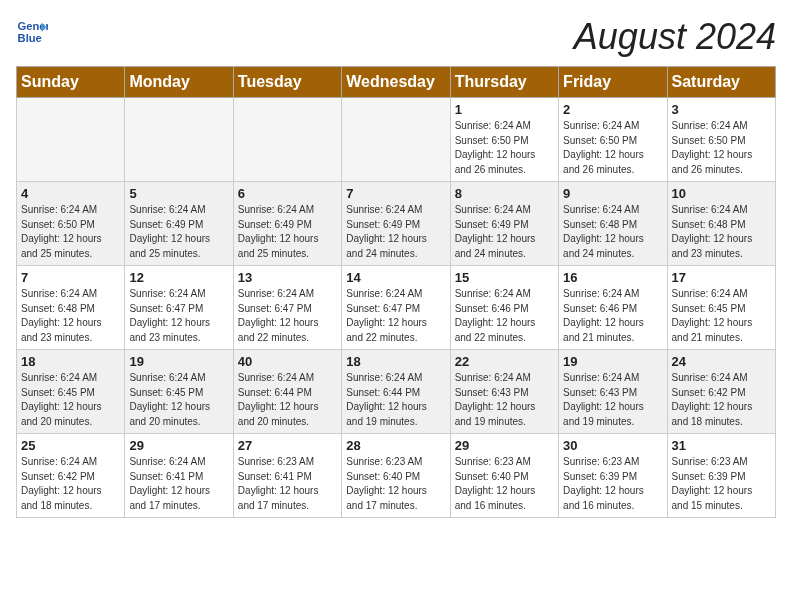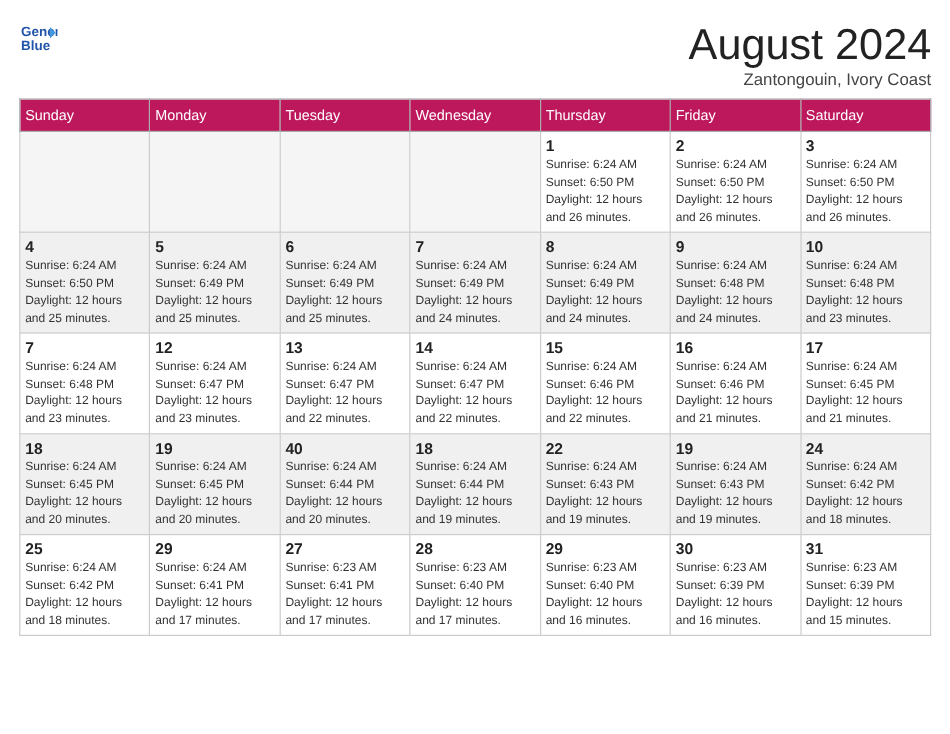--- a/index.html
+++ b/index.html
@@ -19,43 +19,43 @@
     .logo {
       display: flex;
       align-items: center;
       gap: 4px;
     }
     .logo-icon {
       width: 32px;
       height: 32px;
     }
     .title-block {
-      text-align: right;
+      font-style: italic;
     }
     .month-year {
       font-size: 36px;
       font-weight: normal;
       color: #222;
     }
     .location {
       font-size: 14px;
       color: #444;
     }
     .calendar {
       width: 100%;
       border-collapse: collapse;
       font-size: 10.5px;
     }
     .calendar th {
-      background: #be185d;
+      background: #a16207;
       color: #fff;
       padding: 6px 4px;
       text-align: left;
-      font-size: 12px;
-      font-weight: normal;
+      font-size: 16px;
+      font-weight: bold;
       border: 1px solid #aaa;
     }
     .calendar td {
       vertical-align: top;
       border: 1px solid #ccc;
       padding: 4px;
       width: 107px;
       min-height: 80px;
       background: #fff;
     }
@@ -83,21 +83,20 @@
 <div class="header">
   <div class="logo">
     <svg class="logo-icon" viewBox="0 0 40 40">
       <text x="2" y="18" font-size="14" font-weight="bold" fill="#2255aa">General</text>
       <text x="2" y="32" font-size="14" font-weight="bold" fill="#2255aa">Blue</text>
       <polygon points="32,8 38,14 32,20" fill="#4499dd"></polygon>
     </svg>
   </div>
   <div class="title-block">
     <div class="month-year">August 2024</div>
-    <div class="location">Zantongouin, Ivory Coast</div>
   </div>
 </div>
 
 <table class="calendar">
   <thead>
     <tr>
     <th>Sunday</th>
         <th>Monday</th>
         <th>Tuesday</th>
         <th>Wednesday</th>

